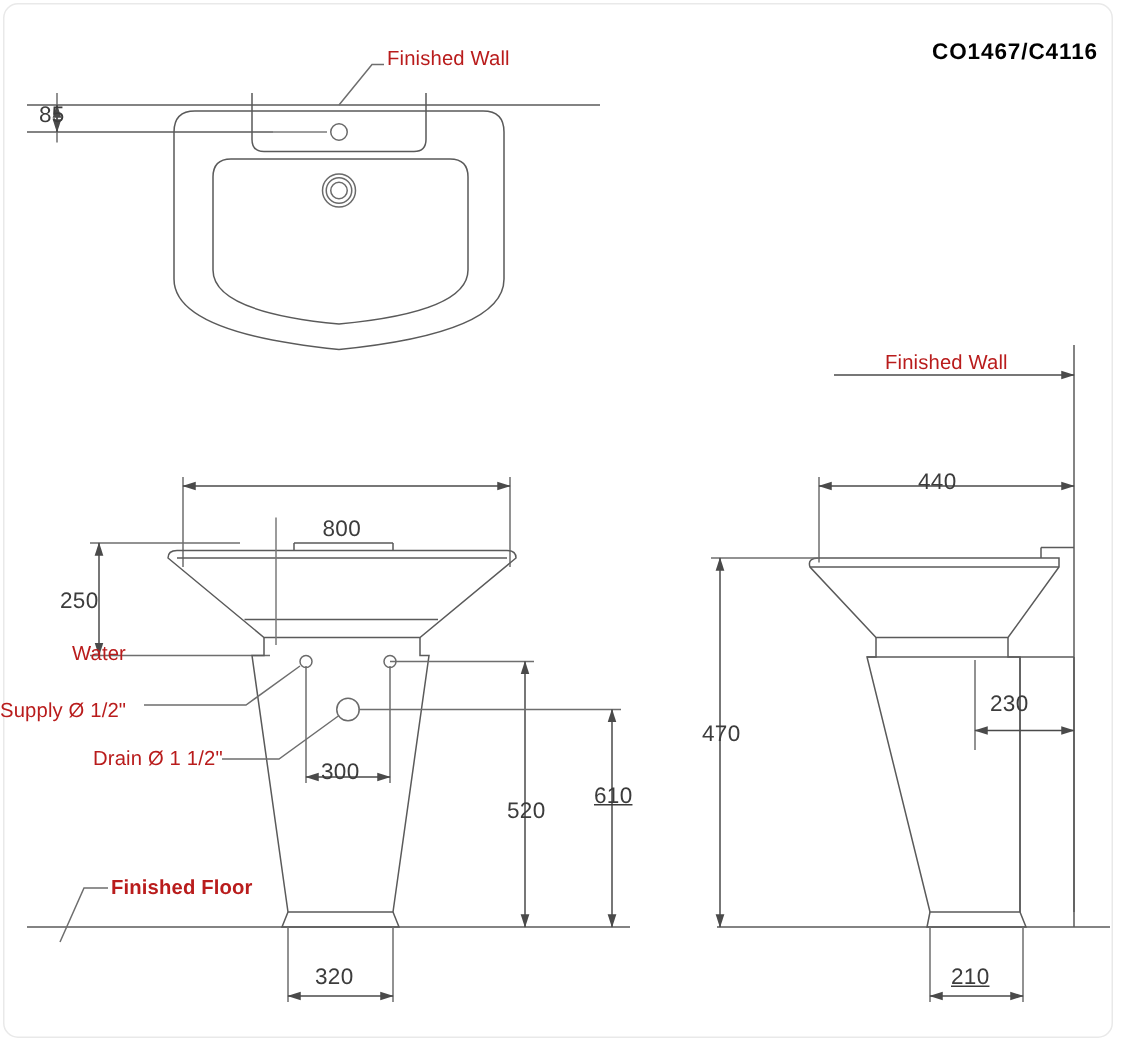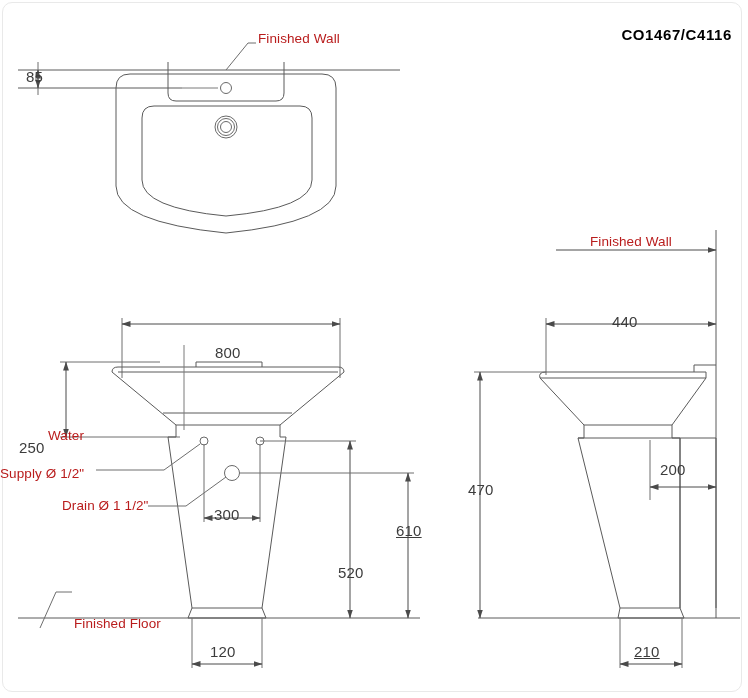--- a/index.html
+++ b/index.html
@@ -226,29 +226,29 @@
       <line class="dim-line" x1="620" y1="664" x2="682" y2="664" marker-start="url(#arrowStart)" marker-end="url(#arrowEnd)"></line>
     </g>
   </svg>
 
   <div id="model-code">CO1467/C4116</div>
 
   <div class="note-text" style="left:258px; top:31px;">Finished Wall</div>
   <div class="dim-text" style="left:26px; top:68px;">85</div>
 
   <div class="dim-text" style="left:215px; top:309px;margin-top:35px;">800</div>
-  <div class="dim-text" style="left:19px; top:392px;margin-top:47px;">250</div>
+  <div class="dim-text" style="left:40px; top:392px;">250</div>
   <div class="note-text" style="left:0px; top:428px;margin-left:48px;">Water</div>
   <div class="note-text" style="left:0px; top:466px;">Supply Ø 1/2"</div>
   <div class="note-text" style="left:62px; top:498px;">Drain Ø 1 1/2"</div>
   <div class="dim-text" style="left:214px; top:506px;">300</div>
-  <div class="dim-text" style="left:338px; top:532px;margin-top:32px;">520</div>
+  <div class="dim-text" style="left:338px; top:532px;">520</div>
   <div class="dim-text" style="left:396px; top:522px;text-decoration:underline;">610</div>
-  <div class="note-text" style="left:74px; top:616px;">Finished Floor</div>
-  <div class="dim-text" style="left:210px; top:643px;">120</div>
+  <div class="note-text" style="left:74px; top:584px;font-weight:bold;">Finished Floor</div>
+  <div class="dim-text" style="left:210px; top:643px;">320</div>
 
   <div class="note-text" style="left:590px; top:234px;">Finished Wall</div>
   <div class="dim-text" style="left:612px; top:313px;">440</div>
   <div class="dim-text" style="left:468px; top:481px;">470</div>
-  <div class="dim-text" style="left:660px; top:461px;">200</div>
+  <div class="dim-text" style="left:660px; top:461px;">230</div>
   <div class="dim-text" style="left:634px; top:643px;text-decoration:underline;">210</div>
 
 </div>
 
 </body></html>

